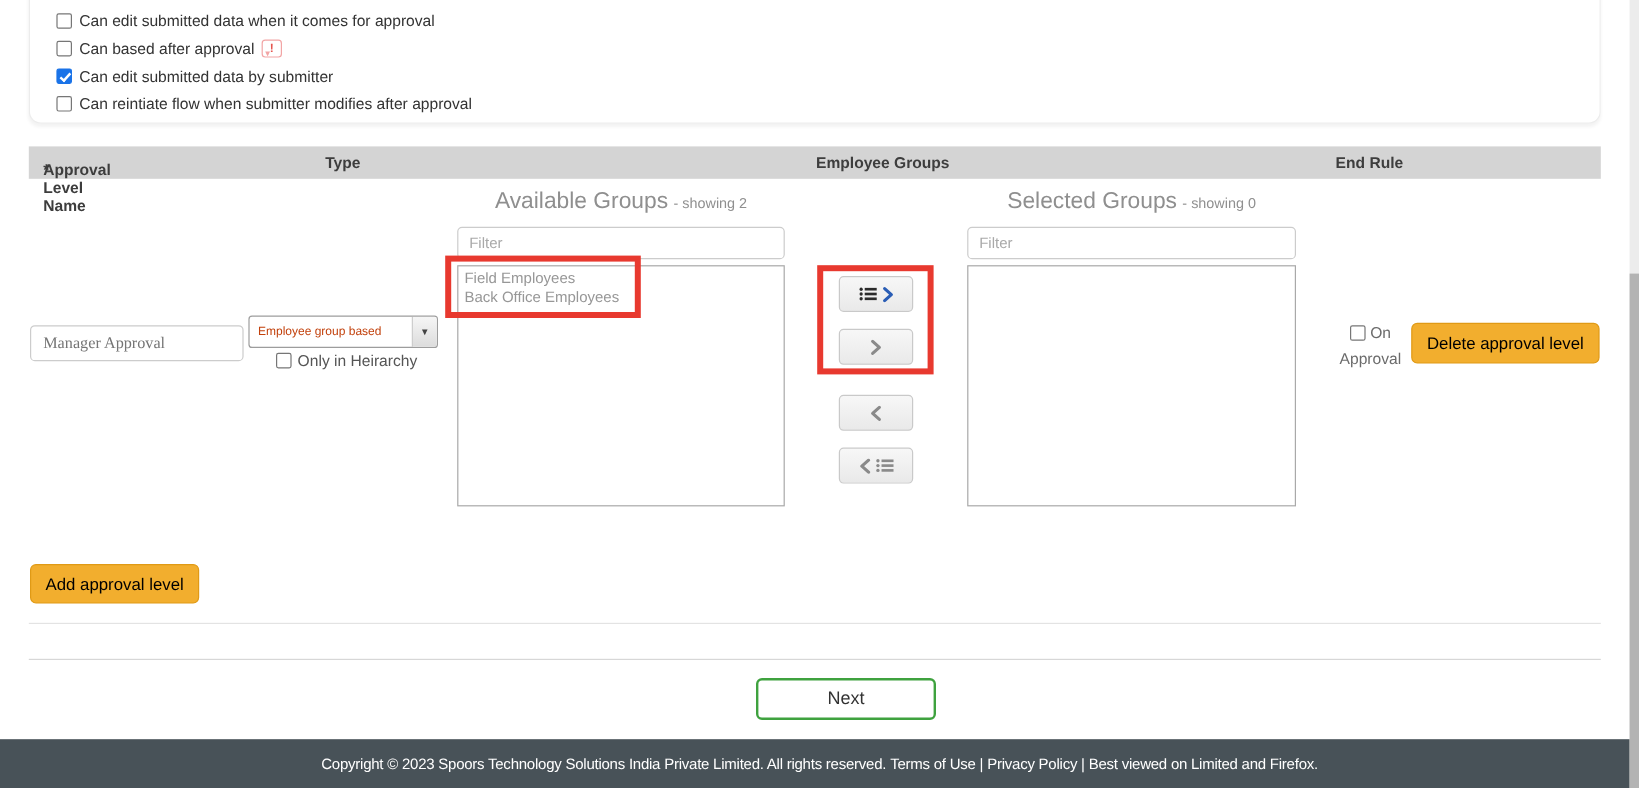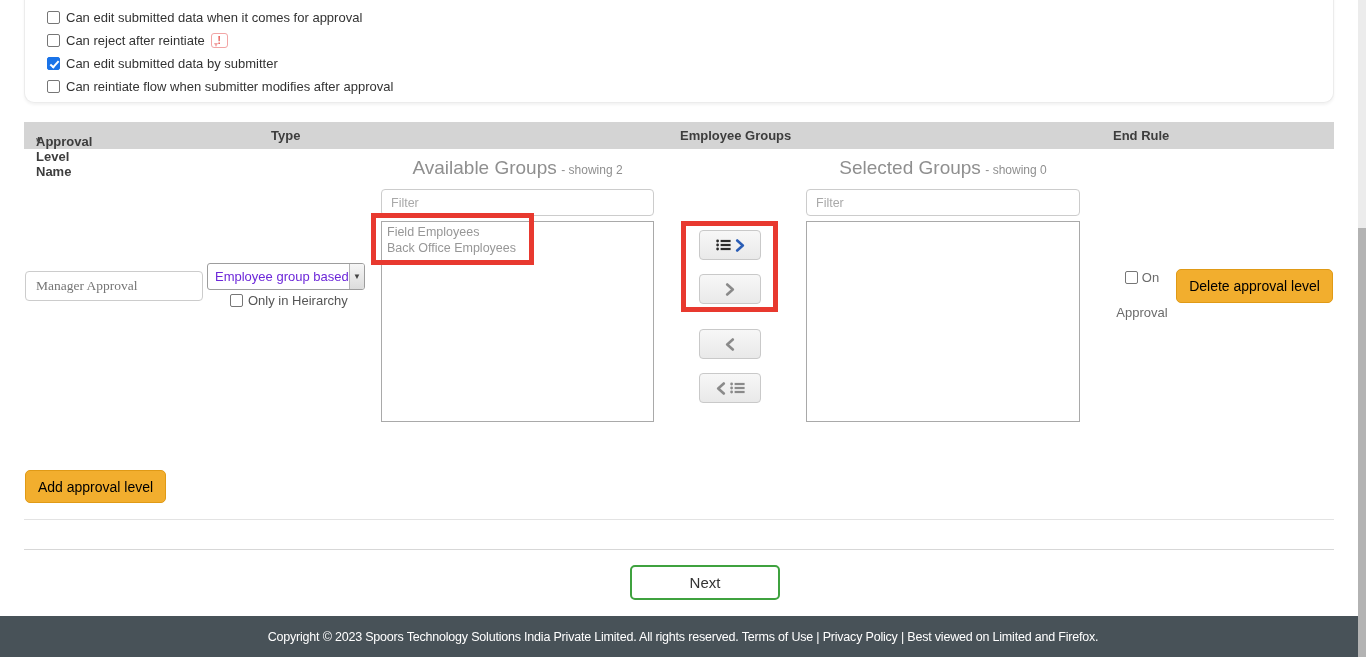--- a/index.html
+++ b/index.html
@@ -48,32 +48,32 @@
         border-radius:4px; display:flex; align-items:center; justify-content:center; gap:4px; }
 
   .hl-box { position:absolute; border:5px solid #e8392f; background:transparent; z-index:5; }
 
   .text-input { position:absolute; border:1px solid #ccc; border-radius:4px;
         font-size:13.5px; color:#757575; padding:0 10px; font-family:Liberation Serif, serif; background:#fff; }
 
   .select-box { position:absolute; left:207px; top:263px; width:158px; height:27px;
         border:1px solid #9d9d9d; border-radius:3px; background:#fff;
         display:flex; align-items:center; }
-  .select-box .val { flex:1; font-size:13px; color:#6d28d9; padding-left:7px; white-space:nowrap; }
+  .select-box .val { flex:1; font-size:10px; color:#c2410c; padding-left:7px; white-space:nowrap; }
   .select-box .arrow { width:21px; height:100%; border-left:1px solid #b5b5b5;
         background:linear-gradient(#f6f6f6,#dcdcdc); border-radius:0 2px 2px 0;
         display:flex; align-items:center; justify-content:center; font-size:8px; color:#444; }
 
   .inline-cb-row { position:absolute; display:flex; align-items:center; }
   .inline-cb-row .lbl { font-size:13px; color:#555; margin-left:5px; white-space:nowrap; }
 
   .on-approval { position:absolute; left:1112px; top:270px; width:60px; text-align:center;
         font-size:13px; color:#6b6b6b; }
   .on-approval .l1 { display:flex; align-items:center; justify-content:center; gap:4px; }
-  .on-approval .l2 { margin-top:20px; }
+  .on-approval .l2 { margin-top:6px; }
 
   .orange-btn { position:absolute; background:#f2ae2e; border:1px solid #e09a16;
         border-radius:5px; font-size:14px; color:#000000; font-family:inherit;
         display:flex; align-items:center; justify-content:center; cursor:pointer; }
 
   .hr-line { position:absolute; left:24px; width:1310px; height:0; border-top:1px solid #e3e3e3; }
   .hr-line.darker { border-top-color:#d7d7d7; }
 
   .next-btn { position:absolute; left:630px; top:565px; width:150px; height:35px;
         background:#fff; border:2px solid #3fa23f; border-radius:5px;
@@ -92,21 +92,21 @@
 <body>
 
 <div class="card">
   <div class="perm-list">
     <div class="perm-row">
       <span class="cb"></span>
       <span class="lbl">Can edit submitted data when it comes for approval</span>
     </div>
     <div class="perm-row">
       <span class="cb"></span>
-      <span class="lbl">Can reject after reintiate</span>
+      <span class="lbl">Can based after approval</span>
       <span class="warn-ic">!</span>
     </div>
     <div class="perm-row">
       <span class="cb checked"></span>
       <span class="lbl">Can edit submitted data by submitter</span>
     </div>
     <div class="perm-row">
       <span class="cb"></span>
       <span class="lbl">Can reintiate flow when submitter modifies after approval</span>
     </div>

